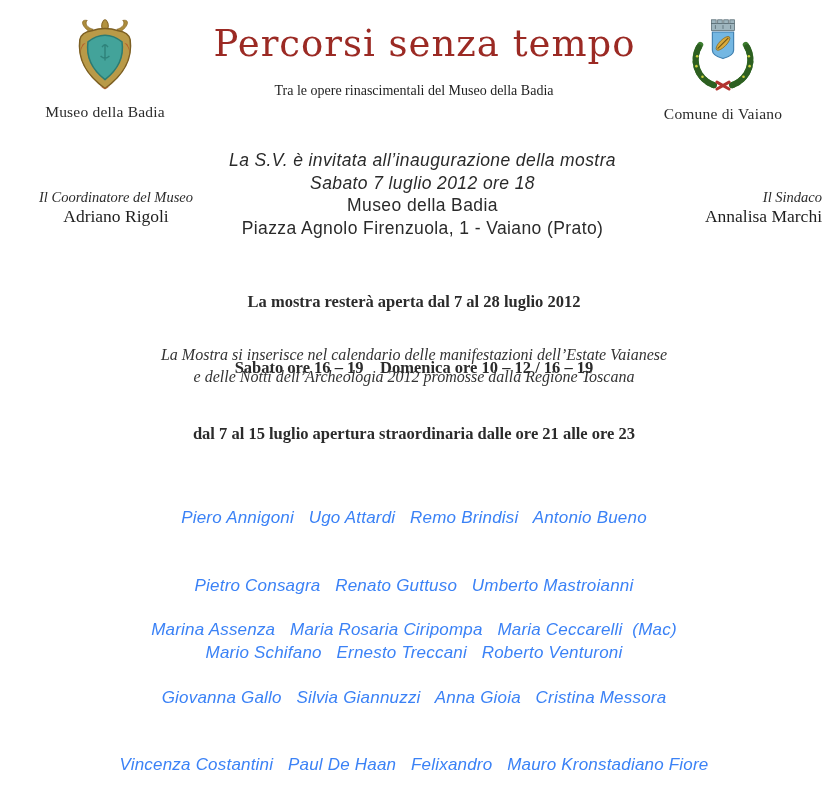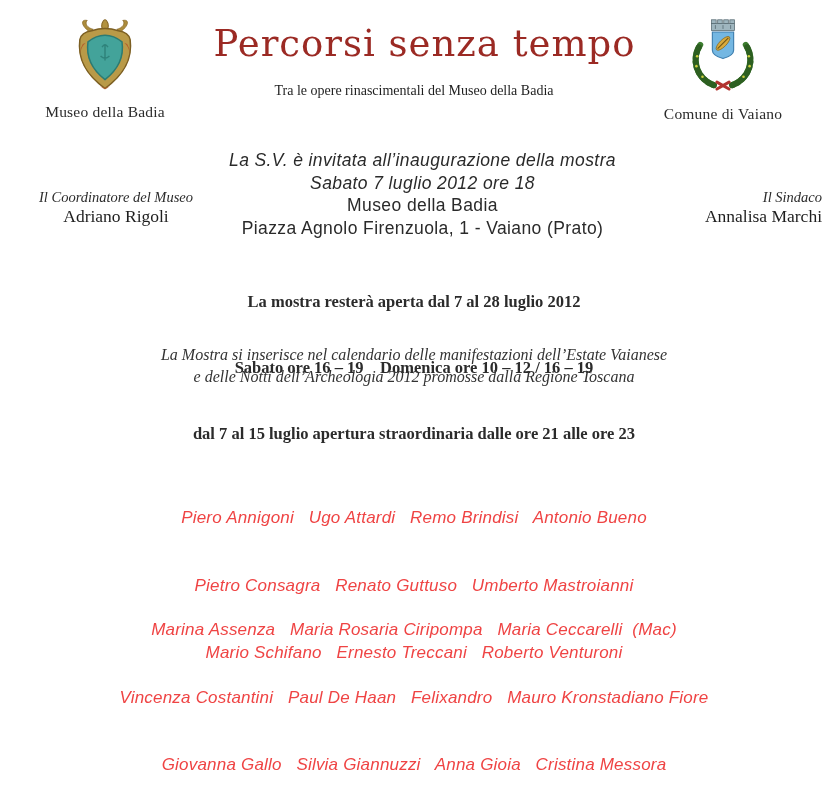--- a/index.html
+++ b/index.html
@@ -58,21 +58,21 @@
   .note{
     position:absolute;left:0;right:0;top:327px;
     text-align:center;font-style:italic;font-size:16px;line-height:22px;color:#333;margin-top:17px;
   }
   
   .artists{
     position:absolute;left:0;right:0;
     text-align:center;
     font-family:"Liberation Sans", sans-serif;
     font-style:italic;
-    font-size:17px;line-height:22.5px;color:#ef4444;
+    font-size:17px;line-height:22.5px;color:#3b82f6;
     white-space:pre-wrap;letter-spacing:0.2px;
   }
   .artists-1{top:462px;}
   .artists-2{top:574px;}
 </style>
 </head>
 <body>
 
 <div class="page">
 
@@ -156,20 +156,20 @@
   </div>
 
   <div class="artists artists-1">
     <div>Piero Annigoni   Ugo Attardi   Remo Brindisi   Antonio Bueno</div>
     <div>Pietro Consagra   Renato Guttuso   Umberto Mastroianni</div>
     <div>Mario Schifano   Ernesto Treccani   Roberto Venturoni</div>
   </div>
 
   <div class="artists artists-2">
     <div>Marina Assenza   Maria Rosaria Ciripompa   Maria Ceccarelli  (Mac)</div>
+    <div>Giovanna Gallo   Silvia Giannuzzi   Anna Gioia   Cristina Messora</div>
     <div>Vincenza Costantini   Paul De Haan   Felixandro   Mauro Kronstadiano Fiore</div>
-    <div>Giovanna Gallo   Silvia Giannuzzi   Anna Gioia   Cristina Messora</div>
     
     
     
   </div>
 
 </div>
 
 </body></html>

